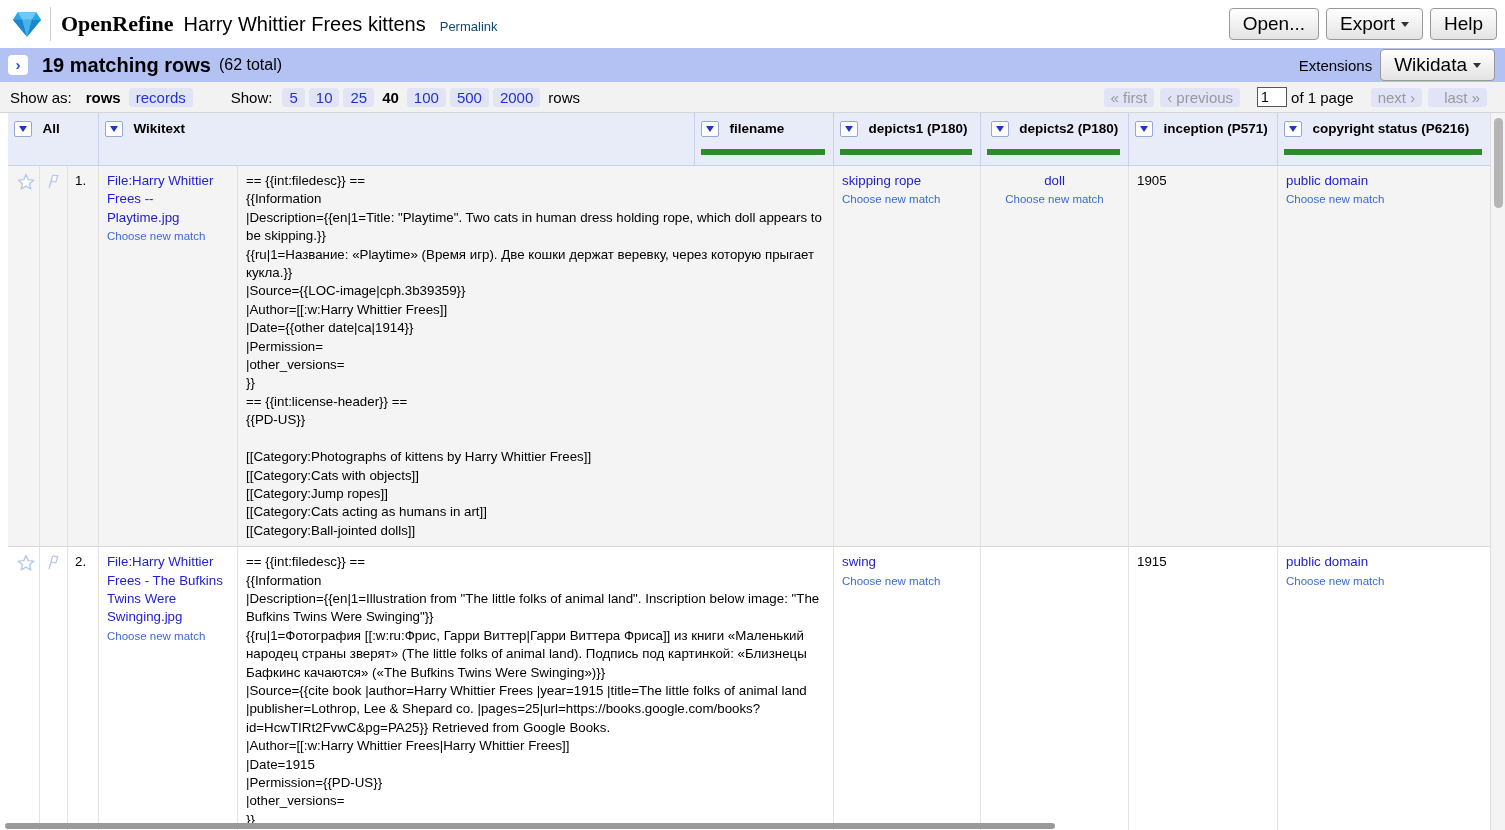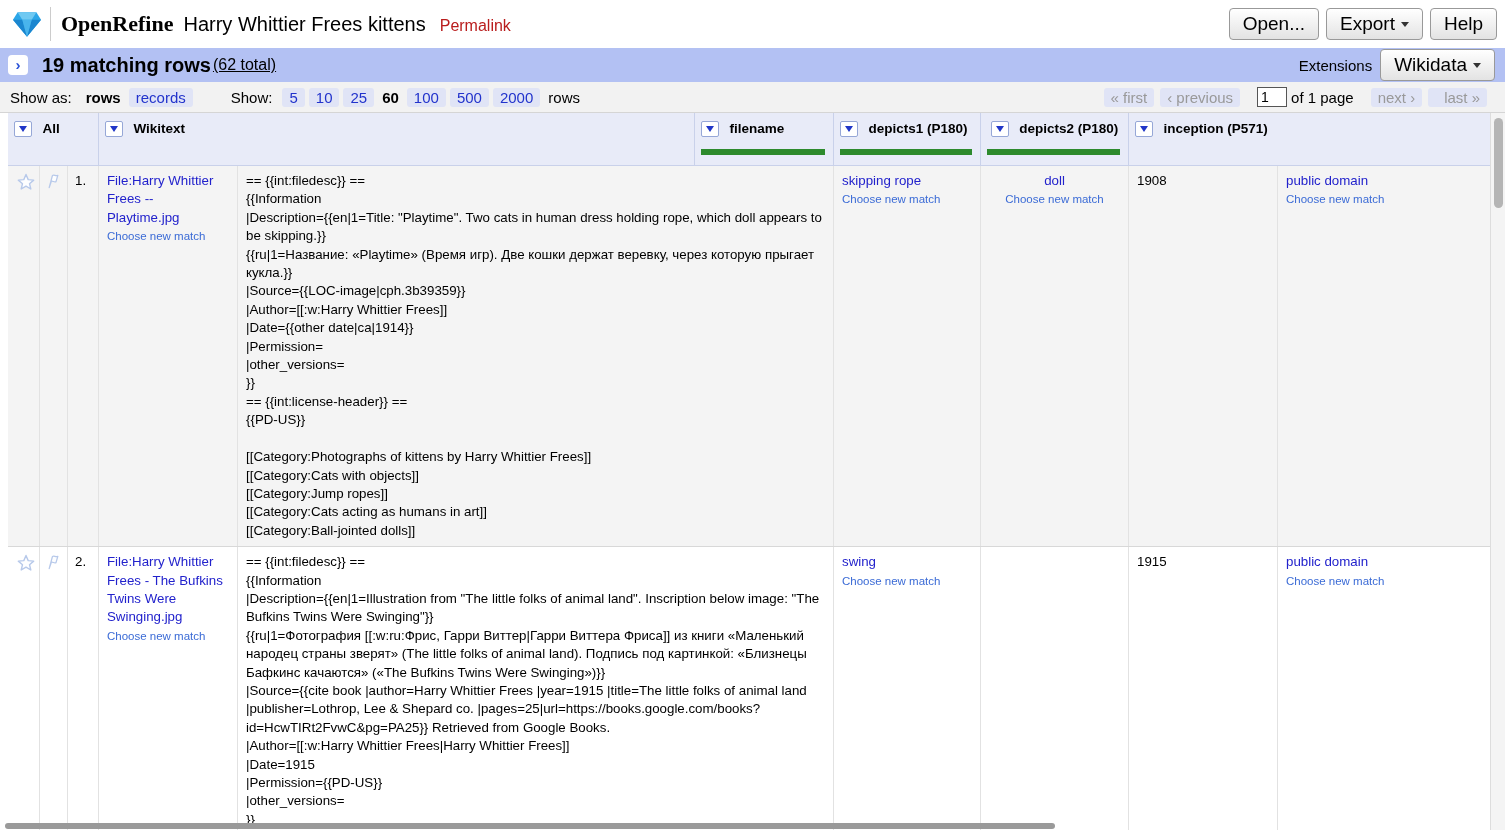--- a/index.html
+++ b/index.html
@@ -8,34 +8,34 @@
     width:1505px; height:830px; overflow:hidden; position:relative;
     font-family:"Liberation Sans", sans-serif; background:#fff; color:#000;
   }
 
   
   .app-header { height:48px; display:flex; align-items:center; padding:0 8px 0 12px; background:#fff; }
   .logo-gem { margin-right:8px; display:flex; align-items:center; }
   .logo-divider { width:1px; height:34px; background:#ccc; margin-right:10px; }
   .app-name { font-family:"Liberation Serif", serif; font-weight:bold; font-size:22px; margin-right:10px; }
   .project-title { font-size:20px; margin-right:14px; }
-  .permalink { font-size:16px; color:#b91c1c; text-decoration:none; position:relative; top:2px;text-align:center; }
+  .permalink { font-size:13px; color:#0c4a6e; text-decoration:none; position:relative; top:2px;text-align:center; }
   .header-spacer { flex:1; }
   .btn {
     background:linear-gradient(#ffffff,#e3e3e3); border:1px solid #999; border-radius:4px;
     padding:4px 13px; font-size:19px; color:#000; margin-left:7px; cursor:pointer;
     display:inline-flex; align-items:center; font-family:"Liberation Sans",sans-serif;
   }
   .caret-down { width:0; height:0; border-left:4px solid transparent; border-right:4px solid transparent; border-top:5px solid #333; margin-left:6px; display:inline-block; }
 
   
   .summary-bar { height:34px; background:#b3c1f3; display:flex; align-items:center; padding:0 8px; }
   .expand-btn { width:20px; height:20px; background:#fff; border:none; border-radius:4px; color:#2a52d8; font-weight:bold; font-size:15px; line-height:18px; text-align:center; cursor:pointer; padding:0; }
   .matching-rows { font-size:20px; font-weight:bold; margin-left:14px; }
-  .total-count { font-size:16px; margin-left:2px;text-decoration:underline; }
+  .total-count { font-size:16px; margin-left:8px; }
   .summary-spacer { flex:1; }
   .extensions-label { font-size:15px; margin-right:8px; }
 
   
   .controls-bar { height:31px; background:#f2f2f2; display:flex; align-items:center; padding:0 10px; font-size:15px; border-bottom:1px solid #d5d5d5; }
   .ctl-label { margin-right:8px; }
   .pill { background:#e0e4f6; border-radius:3px; padding:1px 7px; margin:0 2px; text-decoration:none; }
   a.link-pill { color:#2233cc; }
   .sel-bold { font-weight:bold; color:#000; margin:0 6px; }
   .gap-lg { width:36px; }
@@ -122,21 +122,21 @@
 
 <div class="controls-bar">
   <span class="ctl-label">Show as:</span>
   <span class="sel-bold">rows</span>
   <a href="#" class="pill link-pill">records</a>
   <span class="gap-lg"></span>
   <span class="ctl-label">Show:</span>
   <a href="#" class="pill link-pill">5</a>
   <a href="#" class="pill link-pill">10</a>
   <a href="#" class="pill link-pill">25</a>
-  <span class="sel-bold">60</span>
+  <span class="sel-bold">40</span>
   <a href="#" class="pill link-pill">100</a>
   <a href="#" class="pill link-pill">500</a>
   <a href="#" class="pill link-pill">2000</a>
   <span class="ctl-label" style="margin-left:6px;">rows</span>
   <span class="ctl-spacer"></span>
   <span class="pill pag-disabled">« first</span>
   <span class="pill pag-disabled">‹ previous</span>
   <input class="page-input" value="1" style="">
   <span class="page-count">of 1 page</span>
   <span class="pill pag-disabled">next ›</span>
@@ -179,20 +179,27 @@
         </span>
       <span class="hlabel">depicts2 (P180)</span>
       <div class="recon-bar"></div>
     </div>
     <div class="hcell c-inception">
       <span class="dd-btn">
           <span class="dd-tri"></span>
         </span>
       <span class="hlabel">inception (P571)</span>
       
+    </div>
+    <div class="hcell c-copyright reconciled">
+      <span class="dd-btn">
+          <span class="dd-tri"></span>
+        </span>
+      <span class="hlabel">copyright status (P6216)</span>
+      <div class="recon-bar"></div>
     </div>
   </div>
   <div class="tbody" id="tbody">
   <div class="row stripe">
     <div class="cell c-star">
       <svg width="18" height="17" viewBox="0 0 18 17">
         <path d="M9 1.5 L11.2 6.6 L16.7 7.1 L12.5 10.7 L13.8 16 L9 13.1 L4.2 16 L5.5 10.7 L1.3 7.1 L6.8 6.6 Z" fill="#fdfeff" stroke="#b7c9ea" stroke-width="1.4" stroke-linejoin="round"></path>
       </svg>
     </div>
     <div class="cell c-flag">
@@ -224,21 +231,21 @@
 [[Category:Cats acting as humans in art]]
 [[Category:Ball-jointed dolls]]</div>
     <div class="cell c-depicts1">
       <a href="#" class="value-link">skipping rope</a>
       <a href="#" class="choose">Choose new match</a>
     </div>
     <div class="cell c-depicts2">
       <a href="#" class="value-link">doll</a>
       <a href="#" class="choose">Choose new match</a>
     </div>
-    <div class="cell c-inception">1908</div>
+    <div class="cell c-inception">1905</div>
     <div class="cell c-copyright">
       <a href="#" class="value-link">public domain</a>
       <a href="#" class="choose">Choose new match</a>
     </div>
   </div>
 
   <div class="row">
     <div class="cell c-star">
       <svg width="18" height="17" viewBox="0 0 18 17">
         <path d="M9 1.5 L11.2 6.6 L16.7 7.1 L12.5 10.7 L13.8 16 L9 13.1 L4.2 16 L5.5 10.7 L1.3 7.1 L6.8 6.6 Z" fill="#fdfeff" stroke="#b7c9ea" stroke-width="1.4" stroke-linejoin="round"></path>

